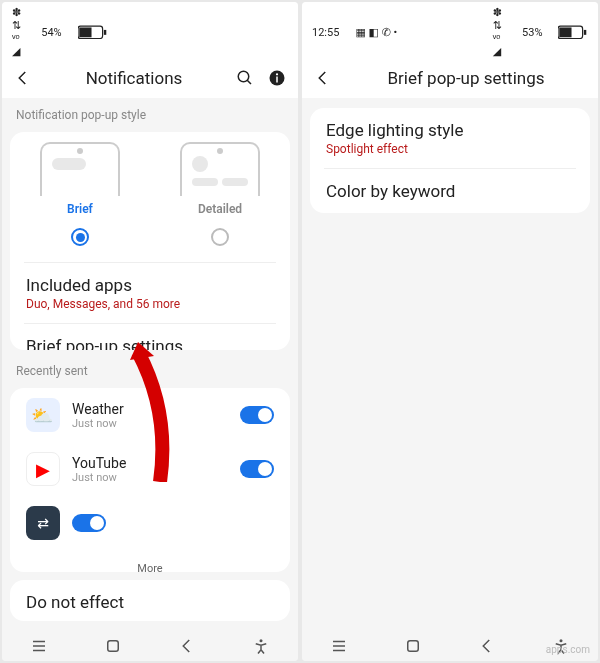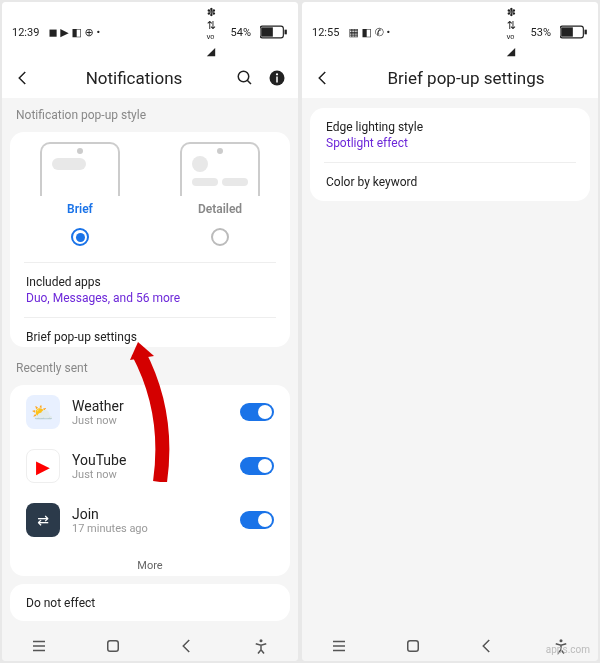--- a/index.html
+++ b/index.html
@@ -24,21 +24,21 @@
     position: relative;
   }
   .status-bar {
     display: flex;
     justify-content: space-between;
     padding: 4px 10px 2px;
     font-size: 11px;
     background: #fff;
     color: #222;
   }
-  .status-left, .status-right { display: flex; gap: 9px; align-items: center; }
+  .status-left, .status-right { display: flex; gap: 16px; align-items: center; }
   .header {
     display: flex;
     align-items: center;
     padding: 8px 12px 10px;
     background: #fff;
     gap: 14px;
     text-align: center;
   }
   .header .title { font-size: 17px; flex: 1; }
   .header svg { width: 18px; height: 18px; }
@@ -85,22 +85,22 @@
     width: 18px; height: 18px; border-radius: 50%;
     border: 2px solid #bbb; display:flex; align-items:center; justify-content:center;
     margin: 6px 0 10px;
   }
   .radio.sel { border-color: #1a73e8; }
   .radio.sel::after { content:""; width:9px;height:9px;background:#1a73e8;border-radius:50%; }
   .divider { height:1px; background:#eee; margin: 0 14px; }
   .list-item {
     padding: 12px 16px;
   }
-  .list-item .item-title { font-size: 12px; color:#222; }
-  .list-item .item-sub { font-size: 12px; color: #6d28d9; margin-top: 2px; }
+  .list-item .item-title { font-size: 17px; color:#222; }
+  .list-item .item-sub { font-size: 12px; color: #b91c1c; margin-top: 2px; }
   .recent-row {
     display:flex; align-items:center; gap:12px; padding:10px 16px;
   }
   .app-icon {
     width:34px;height:34px;border-radius:8px;display:flex;align-items:center;justify-content:center;font-size:18px;
   }
   .app-text { flex:1; }
   .app-name { font-size:14px; }
   .app-time { font-size:11px; color:#999; }
   .switch {
@@ -121,24 +121,20 @@
   }
   .watermark {
     position:absolute; bottom:6px; right:8px; font-size:10px; color:#bbb;
   }
 </style>
 </head>
 <body>
 
 <div class="phone">
   <div class="status-bar">
-    <div class="status-left">
-      <span>12:39</span>
-      <span>◼ ▶ ◧ ⊕ •</span>
-    </div>
     <div class="status-right">
       <span>✽ ⇅ ᵛᵒ ◢</span>
       <span>54%</span>
       <svg viewBox="0 0 24 12">
           <rect x="0" y="1" width="20" height="10" rx="2" fill="none" stroke="#222"></rect>
           <rect x="1" y="2" width="10" height="8" fill="#222"></rect>
           <rect x="21" y="4" width="2" height="4" fill="#222"></rect>
         </svg>
     </div>
   </div>
@@ -207,24 +203,20 @@
     <div class="recent-row">
       <div class="app-icon" style="background:#fff;color:#ff0000;border:1px solid #eee">▶</div>
       <div class="app-text">
         <div class="app-name">YouTube</div>
         <div class="app-time">Just now</div>
       </div>
       <div class="switch"></div>
     </div>
     <div class="recent-row">
       <div class="app-icon" style="background:#2b3a4a;color:#fff;font-size:14px">⇄</div>
-      <div class="app-text">
-        <div class="app-name">Join</div>
-        <div class="app-time">17 minutes ago</div>
-      </div>
       <div class="switch"></div>
     </div>
     <div class="more-btn">More</div>
   </div>
 
   <div class="card" style="margin-bottom:6px">
     <div class="list-item">
       <div class="item-title">Do not effect</div>
     </div>
   </div>

